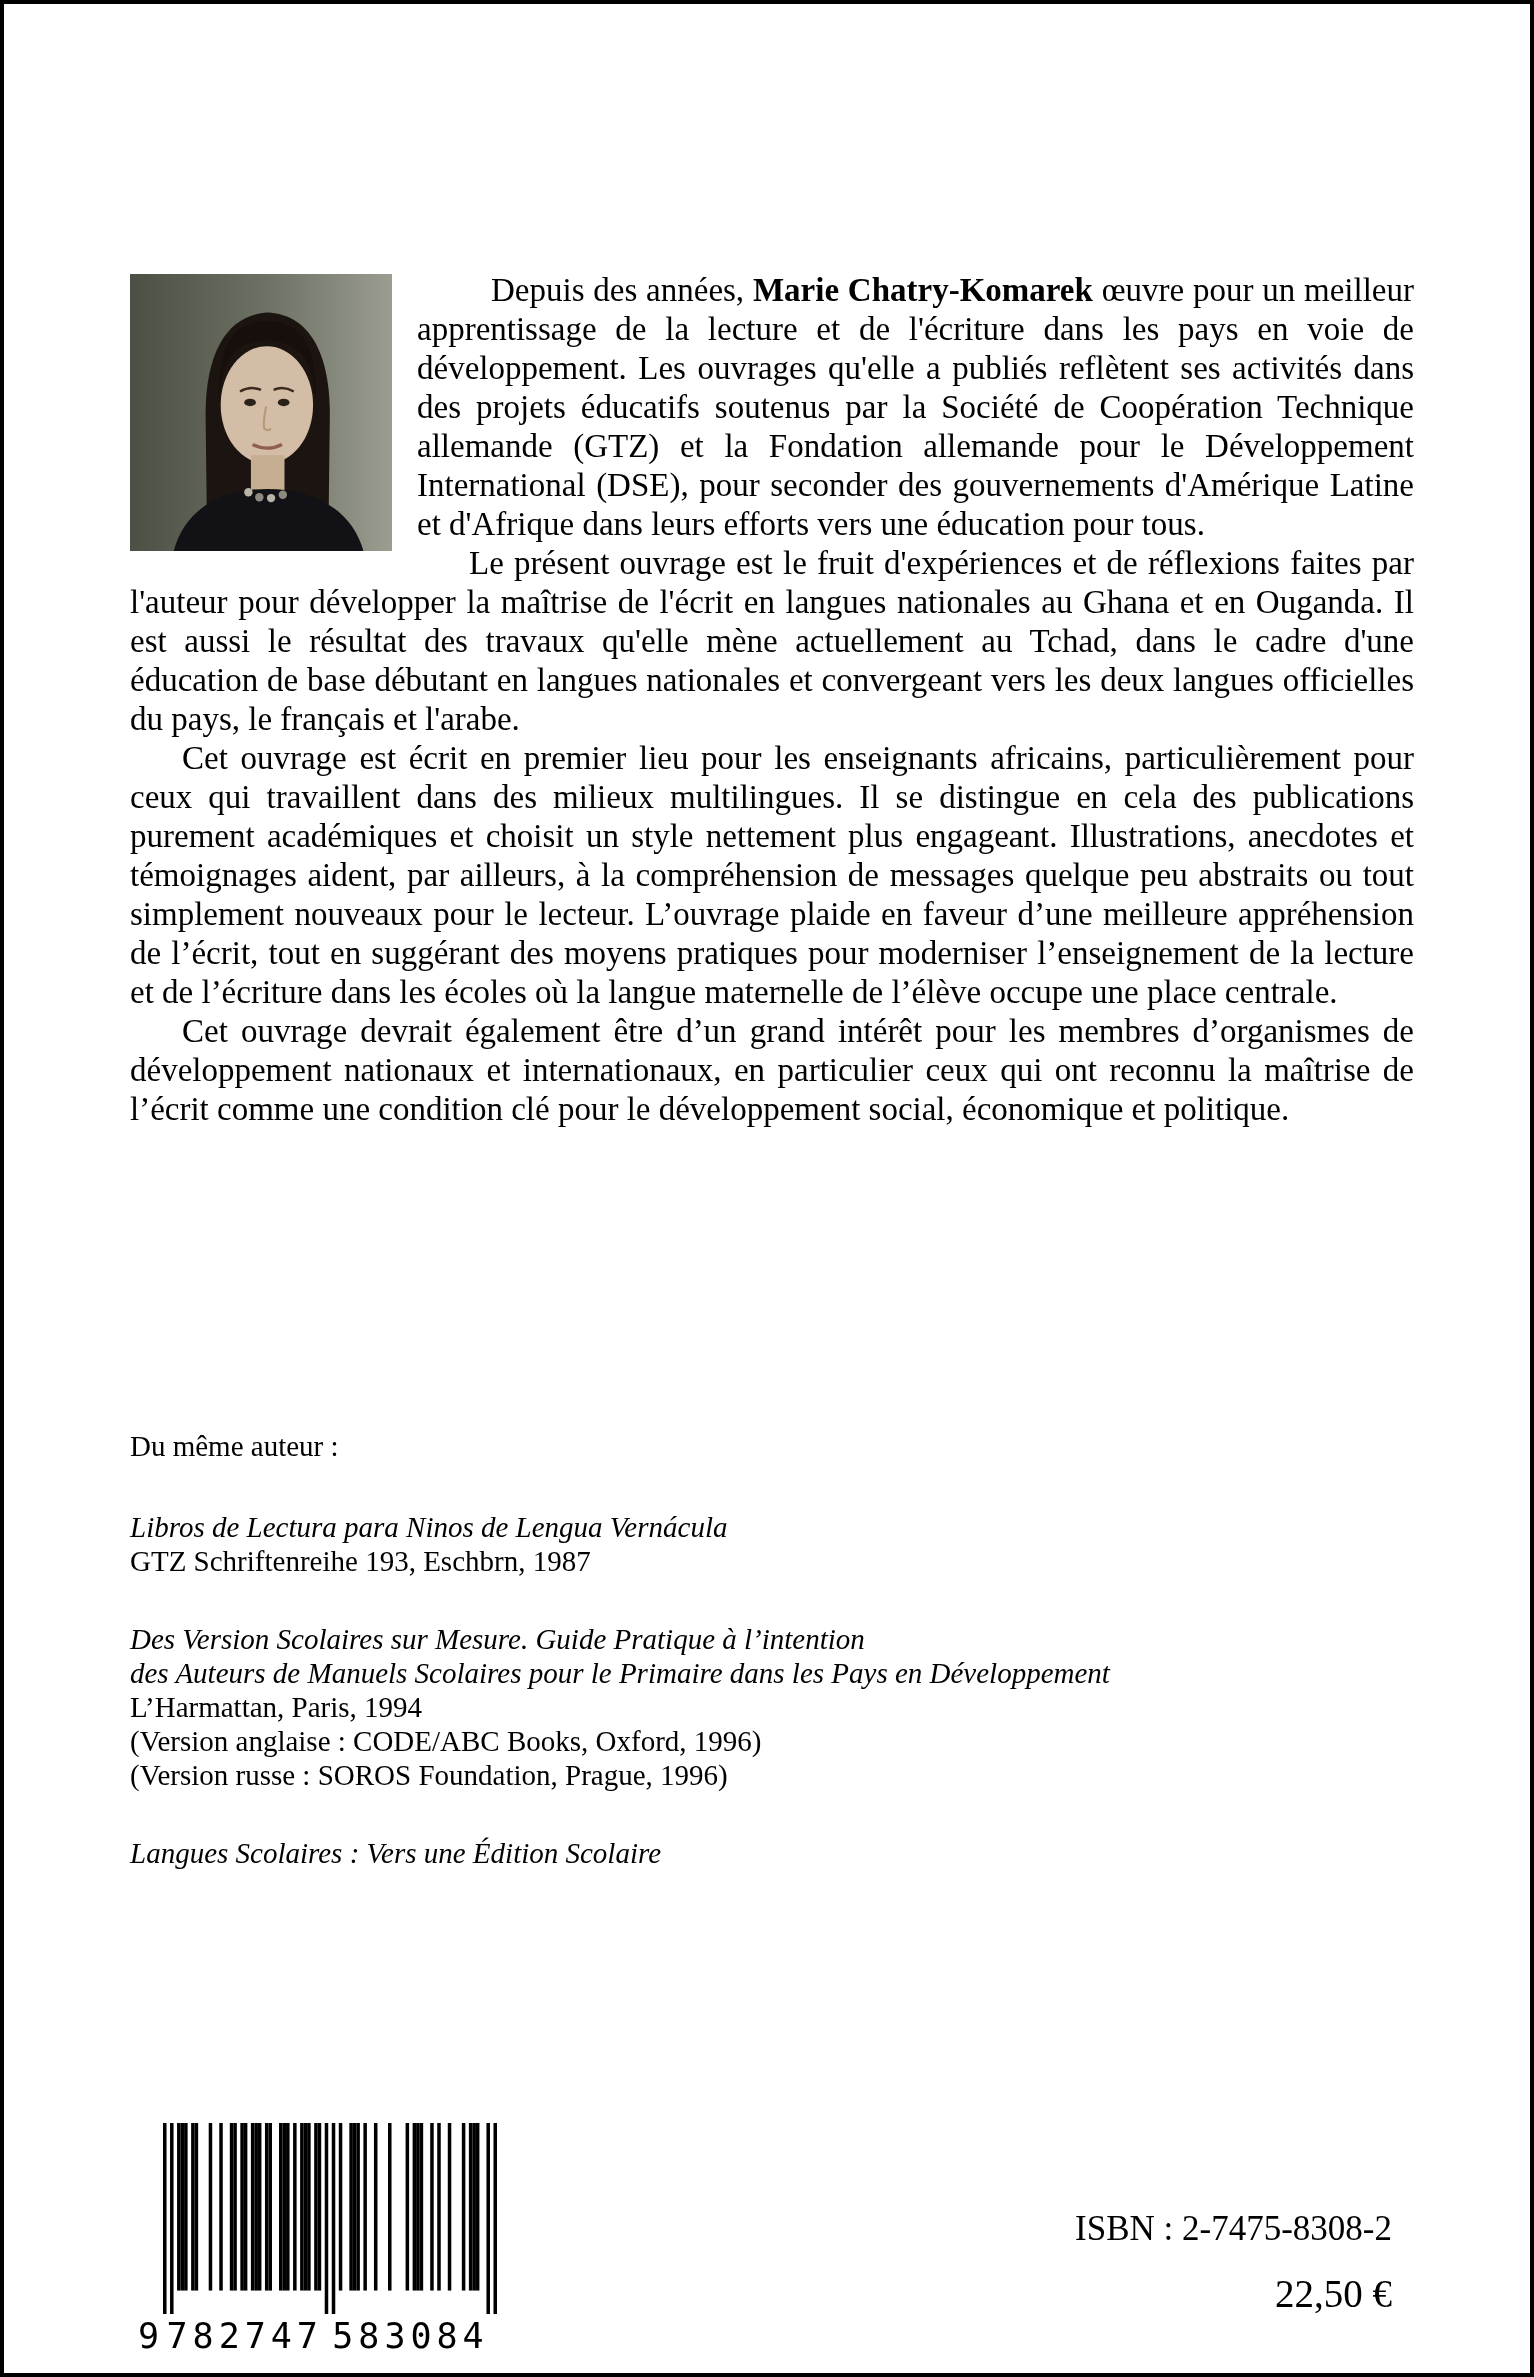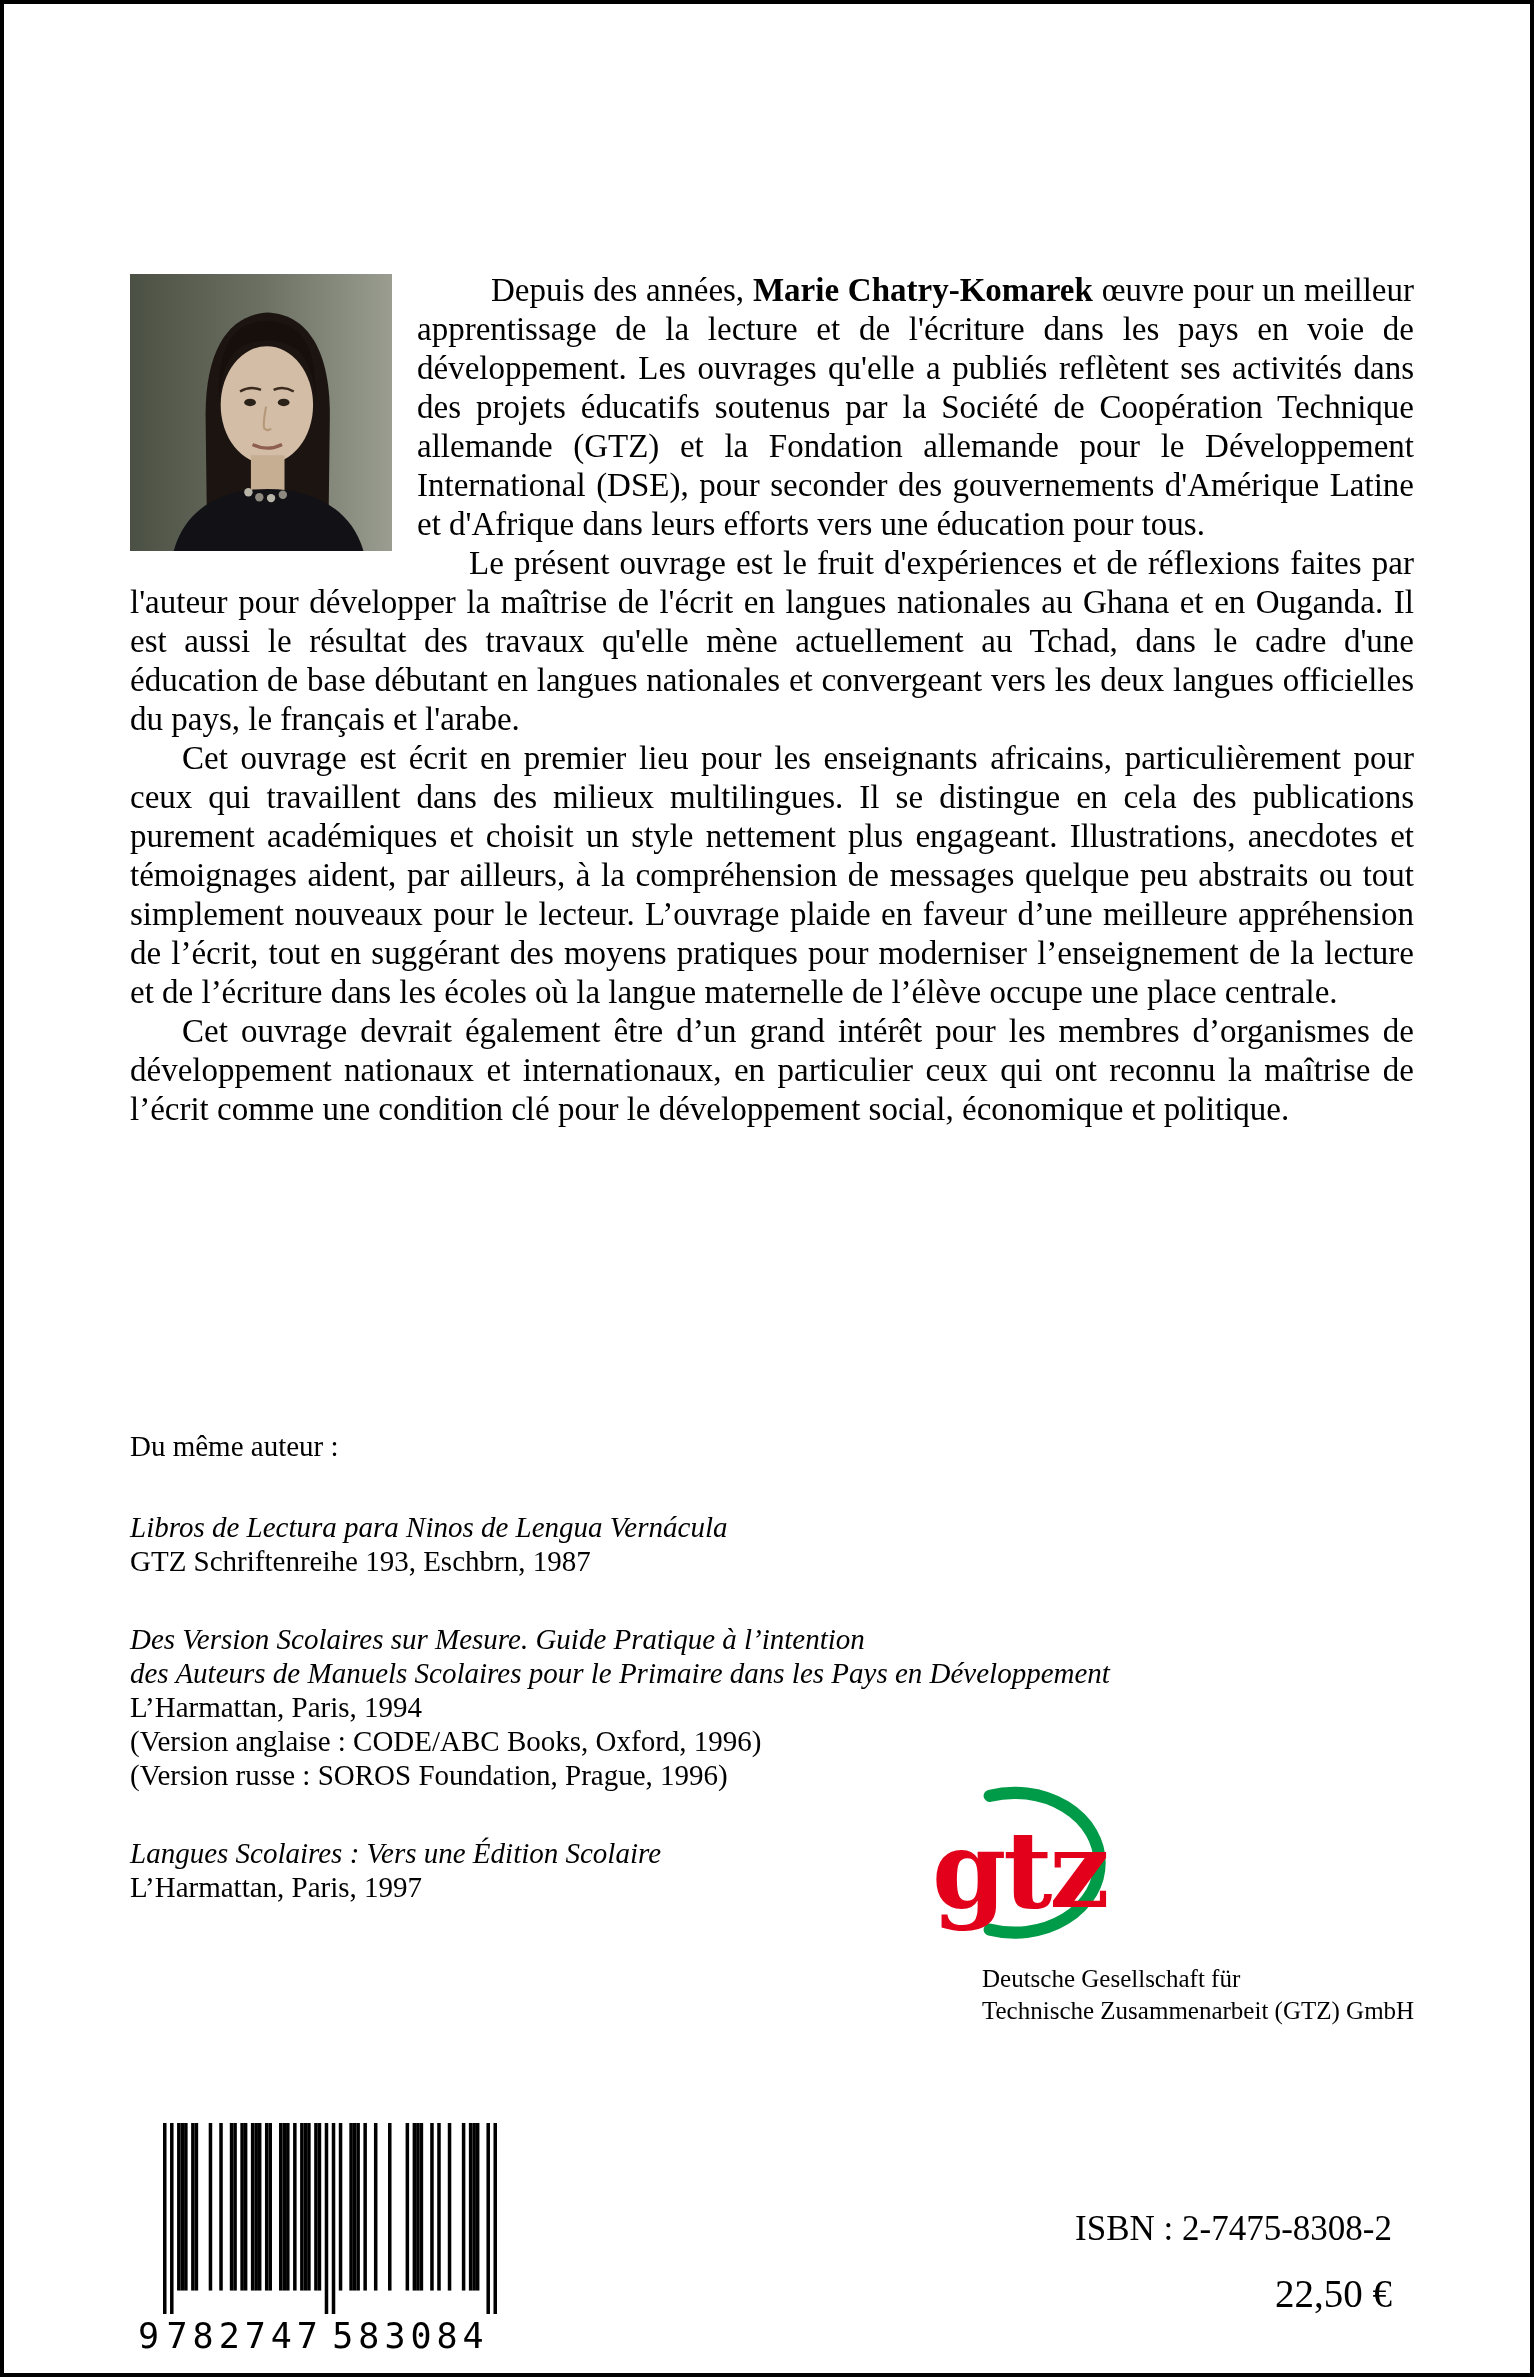--- a/index.html
+++ b/index.html
@@ -101,34 +101,23 @@
     <div class="entry">
       <div class="t">Des Version Scolaires sur Mesure. Guide Pratique à l’intention</div>
       <div class="t">des Auteurs de Manuels Scolaires pour le Primaire dans les Pays en Développement</div>
       <div>L’Harmattan, Paris, 1994</div>
       <div>(Version anglaise : CODE/ABC Books, Oxford, 1996)</div>
       <div>(Version russe : SOROS Foundation, Prague, 1996)</div>
     </div>
 
     <div class="entry">
       <div class="t">Langues Scolaires : Vers une Édition Scolaire</div>
-      <div>L’Harmattan, Paris, 1997</div>
     </div>
   </div>
 
-  <div class="publisher">
-    <svg class="gtz" viewBox="0 0 300 210" aria-hidden="true">
-      <path d="M118 192 A 112 92 0 1 0 118 16" fill="none" stroke-width="16" stroke-linecap="round" stroke="#009b48"></path>
-      <text x="42" y="162" font-size="140" font-weight="bold" letter-spacing="-4" font-family="DejaVu Serif, serif" fill="#e2001a">gtz</text>
-    </svg>
-    <div class="pubname">
-      <div>Deutsche Gesellschaft für</div>
-      <div>Technische Zusammenarbeit (GTZ) GmbH</div>
-    </div>
-  </div>
 
   <div class="barcode">
     <svg class="bc-svg" viewBox="0 0 399 228" preserveAspectRatio="none" aria-hidden="true">
         <rect x="0.0" y="0" width="4.2" height="228" fill="#000"></rect>
         <rect x="8.4" y="0" width="4.2" height="228" fill="#000"></rect>
         <rect x="16.8" y="0" width="4.2" height="200" fill="#000"></rect>
         <rect x="21.0" y="0" width="4.2" height="200" fill="#000"></rect>
         <rect x="25.2" y="0" width="4.2" height="200" fill="#000"></rect>
         <rect x="33.6" y="0" width="4.2" height="200" fill="#000"></rect>
         <rect x="37.8" y="0" width="4.2" height="200" fill="#000"></rect>

